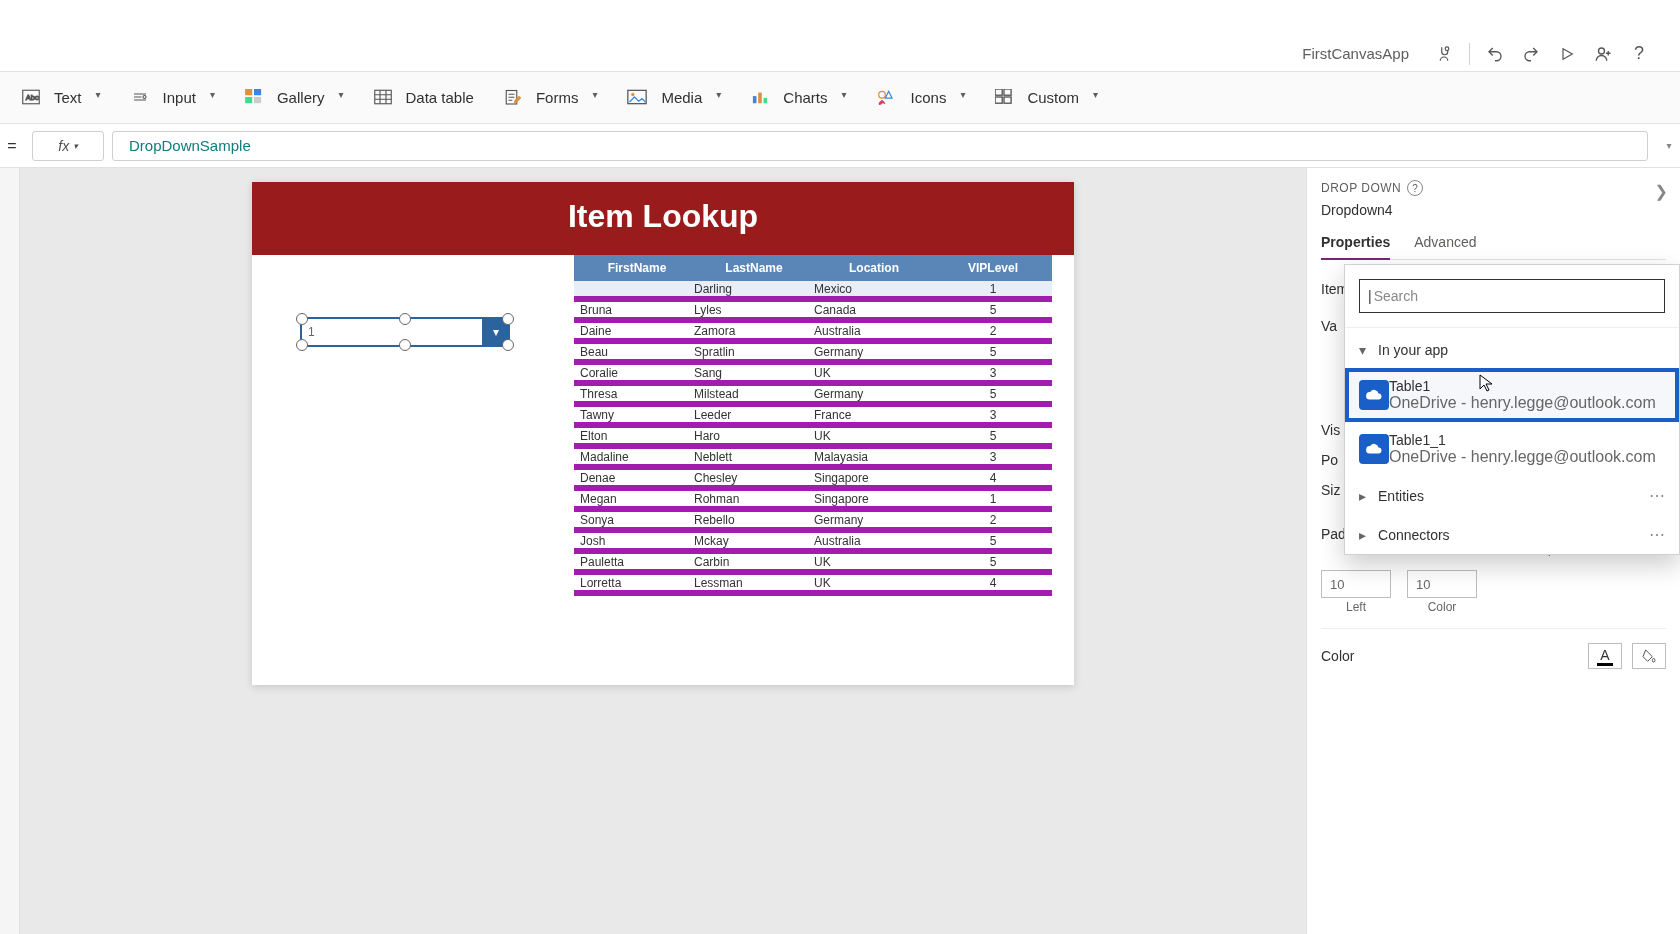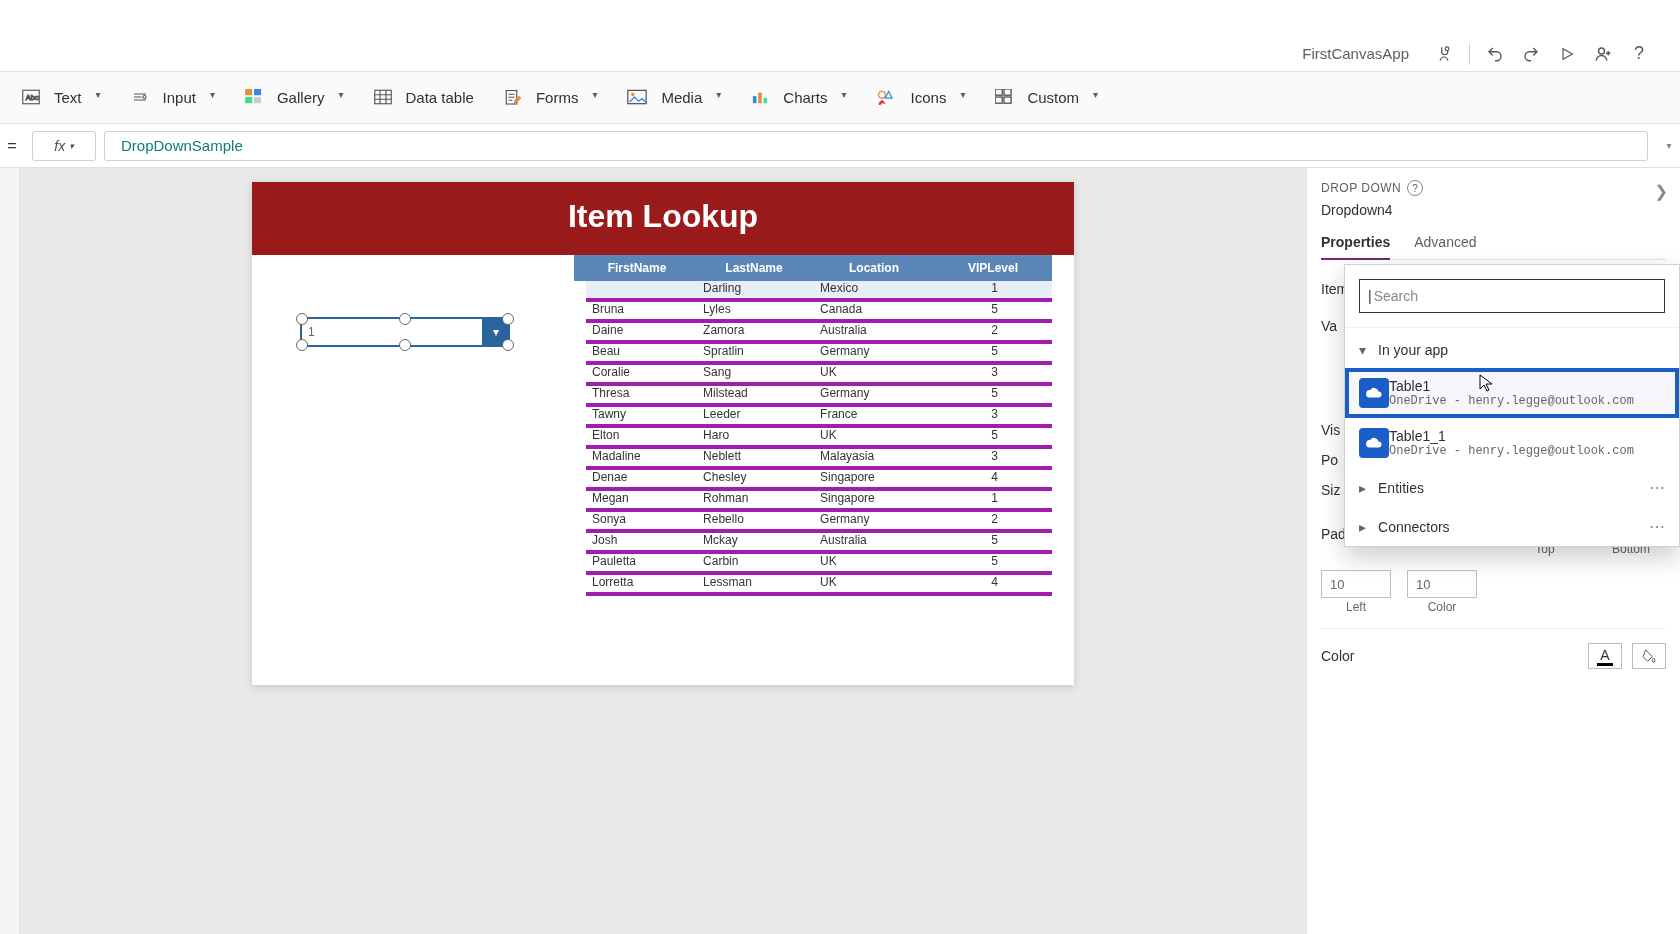--- a/index.html
+++ b/index.html
@@ -12,21 +12,21 @@
   .titlebar .sep { width:1px; height:22px; background:#d0d0d0; margin:0 4px;}
   
   
   .ribbon { height:52px; display:flex; align-items:center; padding:0 22px; gap:30px; border-bottom:1px solid #e5e5e5; background:#fafafa;}
   .ribbon .rbtn { display:flex; align-items:flex-start; gap:14px; cursor:pointer; font-size:15px; color:#323130;}
   .ribbon .chev { font-size:10px; color:#605e5c;}
   
   
   .fbar { height:44px; display:flex; align-items:center; border-bottom:1px solid #e1e1e1; }
   .fbar .eq { width:24px; text-align:center; font-size:16px; color:#323130;}
-  .fbar .fx { width:64px; height:30px; display:flex; align-items:center; justify-content:center; gap:4px; border:1px solid #d0d0d0; border-radius:3px; margin:0 8px; font-style:italic; font-size:14px; color:#505050;}
+  .fbar .fx { width:72px; height:30px; display:flex; align-items:center; justify-content:center; gap:4px; border:1px solid #d0d0d0; border-radius:3px; margin:0 8px; font-style:italic; font-size:14px; color:#505050;}
   .fbar .formula { flex:1; height:30px; display:flex; align-items:center; padding:0 16px; border:1px solid #d0d0d0; border-radius:3px; margin-right:10px; font-size:15px; color:#0e7c7b;}
   .fbar .exp { width:22px; text-align:center; color:#888; font-size:10px;}
   
   
   .body { display:flex; height:calc(100% - 132px); }
   .leftrail { width:20px; background:#f5f5f5; border-right:1px solid #e1e1e1;}
   .canvas-area { flex:1; background:#e9e9e9; padding:14px; position:relative;}
   .panel { width:374px; border-left:1px solid #e1e1e1; background:#fff; padding:12px 14px 0 14px; position:relative; overflow:hidden;}
   
   
@@ -36,21 +36,21 @@
   .app-left { width:322px; position:relative;}
   .dd-sel { position:absolute; left:48px; top:62px; width:210px; height:30px; border:2px solid #2b639f; background:#fff;}
   .dd-sel .cap { position:absolute; right:-2px; top:-2px; bottom:-2px; width:28px; background:#2b639f; display:flex; align-items:center; justify-content:center; color:#fff; font-size:12px;}
   .dd-sel .txt { position:absolute; left:6px; top:6px; font-size:12px; color:#666;}
   .handle { position:absolute; width:12px; height:12px; border:1px solid #666; background:#fff; border-radius:50%;}
   .h1{left:-6px; top:-6px;} .h2{left:calc(50% - 6px); top:-6px;} .h3{right:-6px; top:-6px;}
   .h4{left:-6px; bottom:-6px;} .h5{left:calc(50% - 6px); bottom:-6px;} .h6{right:-6px; bottom:-6px;}
   
   .table { width:478px; font-size:12px; color:#333;}
   .table .thead { display:flex; background:#5a86b7; color:#fff;}
-  .table .trow { display:flex; height:21px; align-items:flex-start; border-bottom:4px solid #a21caf;margin-left:12px;}
+  .table .trow { display:flex; height:21px; align-items:flex-end; border-bottom:6px solid #a21caf;}
   .table .trow.alt0 { background:#e8eef7;}
   .table .c1{width:120px; padding-left:6px;} .table .c2{width:120px;} .table .c3{width:120px;} .table .c4{width:118px; text-align:center;}
   .table .thead .c1,.table .thead .c2,.table .thead .c3,.table .thead .c4{height:26px;display:flex;align-items:center;justify-content:center;font-weight:600;}
   
   
   .panel .cat { font-size:12px; letter-spacing:.5px; color:#605e5c; display:flex; align-items:center; gap:6px;}
   .panel .cat .q { width:16px; height:16px; border:1px solid #888; border-radius:50%; font-size:10px; display:flex; align-items:center; justify-content:center;}
   .panel .expand { position:absolute; top:14px; right:12px; color:#888; font-size:16px;}
   .panel .ctlname { font-size:14px; margin:6px 0 10px;}
   .panel .tabs { display:flex; gap:24px; font-size:14px; border-bottom:1px solid #e1e1e1;}
@@ -69,21 +69,21 @@
   
   .popover { position:absolute; top:96px; right:0; width:336px; background:#fff; border:1px solid #d0d0d0; box-shadow:0 10px 24px rgba(0,0,0,0.2); z-index:5; }
   .popover .search { padding:14px 14px 10px;}
   .popover .search .box { height:34px; border:1px solid #323130; display:flex; align-items:center; padding:0 8px; font-size:14px; color:#888;}
   .popover .grp { padding:10px 14px; display:flex; align-items:center; gap:12px; font-size:14px; color:#323130; cursor:pointer;}
   .popover .grphdr { color:#323130;}
   .popover .item { padding:10px 14px 10px 14px; display:flex; align-items:center; cursor:pointer;}
   .popover .item.sel { outline:4px solid #1a5fc7; outline-offset:-4px; background:#f5f7fb;}
   .popover .cloud { width:30px; height:30px; background:#1a5fc7; border-radius:4px; display:flex; align-items:center; justify-content:center; color:#fff; font-size:14px;}
   .popover .item .meta .n { font-size:14px;}
-  .popover .item .meta .s { font-size:12px; color:#666;font-family:Liberation Mono, monospace;}
+  .popover .item .meta .s { font-size:16px; color:#666;}
   .popover .more { color:#888; margin-left:auto; font-size:16px;}
   .popover .divider { height:1px; background:#eee; margin:4px 0;}
   
   
   .cursor { position:absolute; pointer-events:none; font-size:16px; color:#000; z-index:10;}
   
   svg { display:block; }
 </style>
 </head>
 <body>

